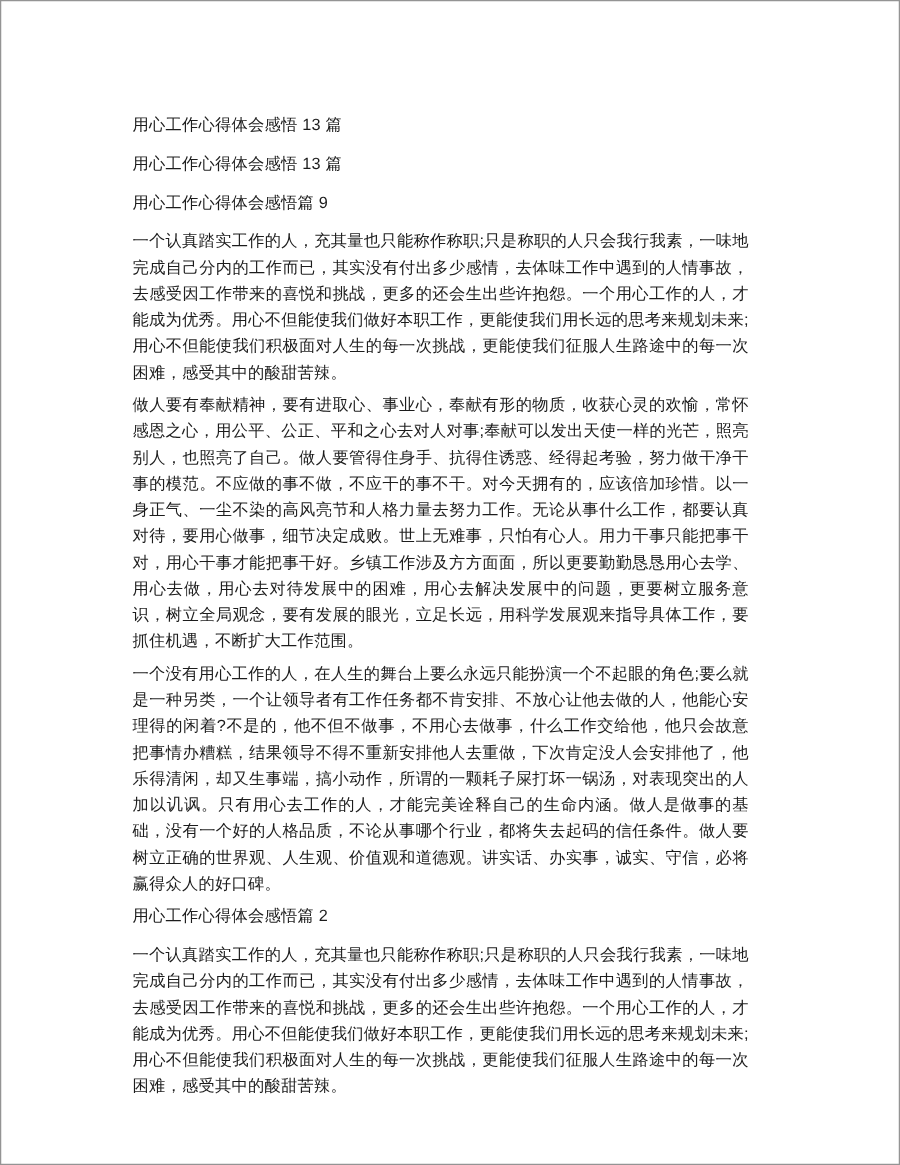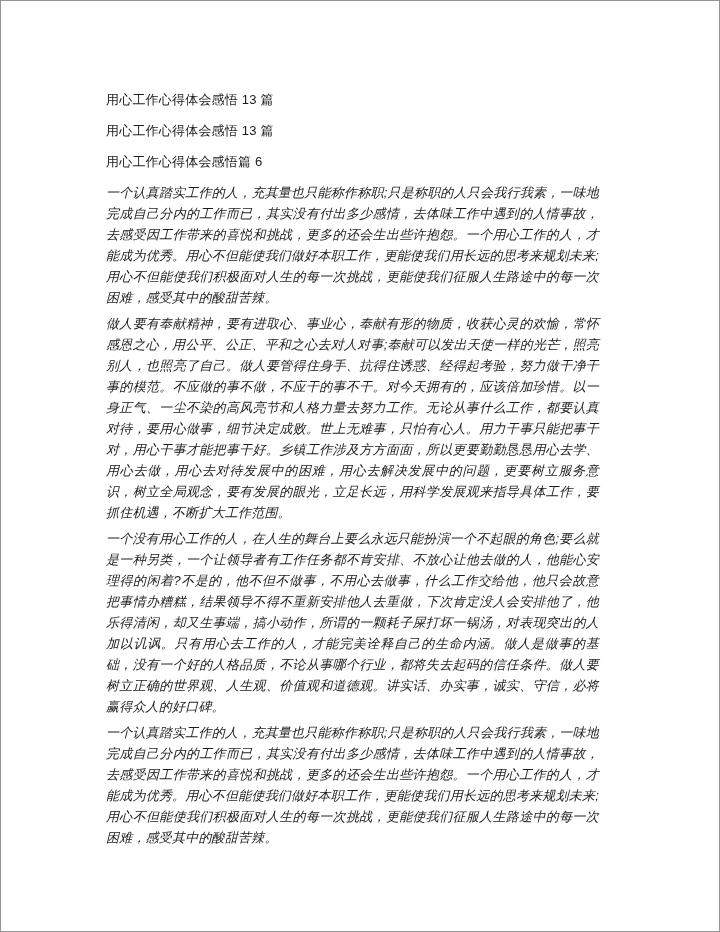--- a/index.html
+++ b/index.html
@@ -31,36 +31,36 @@
   .doc-heading {
     margin-bottom: 10px;
     white-space: nowrap;
   }
 
   .doc-paragraph {
     margin-bottom: 5px;
     text-align: justify;
     text-justify: inter-ideograph;
     word-break: break-all;
-    font-style: italic;
   }
 </style>
 </head>
 <body>
 
 <div class="page">
 
   <div class="doc-block doc-heading">用心工作心得体会感悟 13 篇</div>
 
   <div class="doc-block doc-heading">用心工作心得体会感悟 13 篇</div>
 
-  <div class="doc-block doc-heading">用心工作心得体会感悟篇 6</div>
+  <div class="doc-block doc-heading">用心工作心得体会感悟篇 9</div>
 
   <div class="doc-block doc-paragraph">一个认真踏实工作的人，充其量也只能称作称职;只是称职的人只会我行我素，一味地完成自己分内的工作而已，其实没有付出多少感情，去体味工作中遇到的人情事故，去感受因工作带来的喜悦和挑战，更多的还会生出些许抱怨。一个用心工作的人，才能成为优秀。用心不但能使我们做好本职工作，更能使我们用长远的思考来规划未来;用心不但能使我们积极面对人生的每一次挑战，更能使我们征服人生路途中的每一次困难，感受其中的酸甜苦辣。</div>
 
   <div class="doc-block doc-paragraph">做人要有奉献精神，要有进取心、事业心，奉献有形的物质，收获心灵的欢愉，常怀感恩之心，用公平、公正、平和之心去对人对事;奉献可以发出天使一样的光芒，照亮别人，也照亮了自己。做人要管得住身手、抗得住诱惑、经得起考验，努力做干净干事的模范。不应做的事不做，不应干的事不干。对今天拥有的，应该倍加珍惜。以一身正气、一尘不染的高风亮节和人格力量去努力工作。无论从事什么工作，都要认真对待，要用心做事，细节决定成败。世上无难事，只怕有心人。用力干事只能把事干对，用心干事才能把事干好。乡镇工作涉及方方面面，所以更要勤勤恳恳用心去学、用心去做，用心去对待发展中的困难，用心去解决发展中的问题，更要树立服务意识，树立全局观念，要有发展的眼光，立足长远，用科学发展观来指导具体工作，要抓住机遇，不断扩大工作范围。</div>
 
   <div class="doc-block doc-paragraph">一个没有用心工作的人，在人生的舞台上要么永远只能扮演一个不起眼的角色;要么就是一种另类，一个让领导者有工作任务都不肯安排、不放心让他去做的人，他能心安理得的闲着?不是的，他不但不做事，不用心去做事，什么工作交给他，他只会故意把事情办糟糕，结果领导不得不重新安排他人去重做，下次肯定没人会安排他了，他乐得清闲，却又生事端，搞小动作，所谓的一颗耗子屎打坏一锅汤，对表现突出的人加以讥讽。只有用心去工作的人，才能完美诠释自己的生命内涵。做人是做事的基础，没有一个好的人格品质，不论从事哪个行业，都将失去起码的信任条件。做人要树立正确的世界观、人生观、价值观和道德观。讲实话、办实事，诚实、守信，必将赢得众人的好口碑。</div>
 
+  <div class="doc-block doc-heading">用心工作心得体会感悟篇 2</div>
 
   <div class="doc-block doc-paragraph">一个认真踏实工作的人，充其量也只能称作称职;只是称职的人只会我行我素，一味地完成自己分内的工作而已，其实没有付出多少感情，去体味工作中遇到的人情事故，去感受因工作带来的喜悦和挑战，更多的还会生出些许抱怨。一个用心工作的人，才能成为优秀。用心不但能使我们做好本职工作，更能使我们用长远的思考来规划未来;用心不但能使我们积极面对人生的每一次挑战，更能使我们征服人生路途中的每一次困难，感受其中的酸甜苦辣。</div>
 
 </div>
 
 </body></html>

